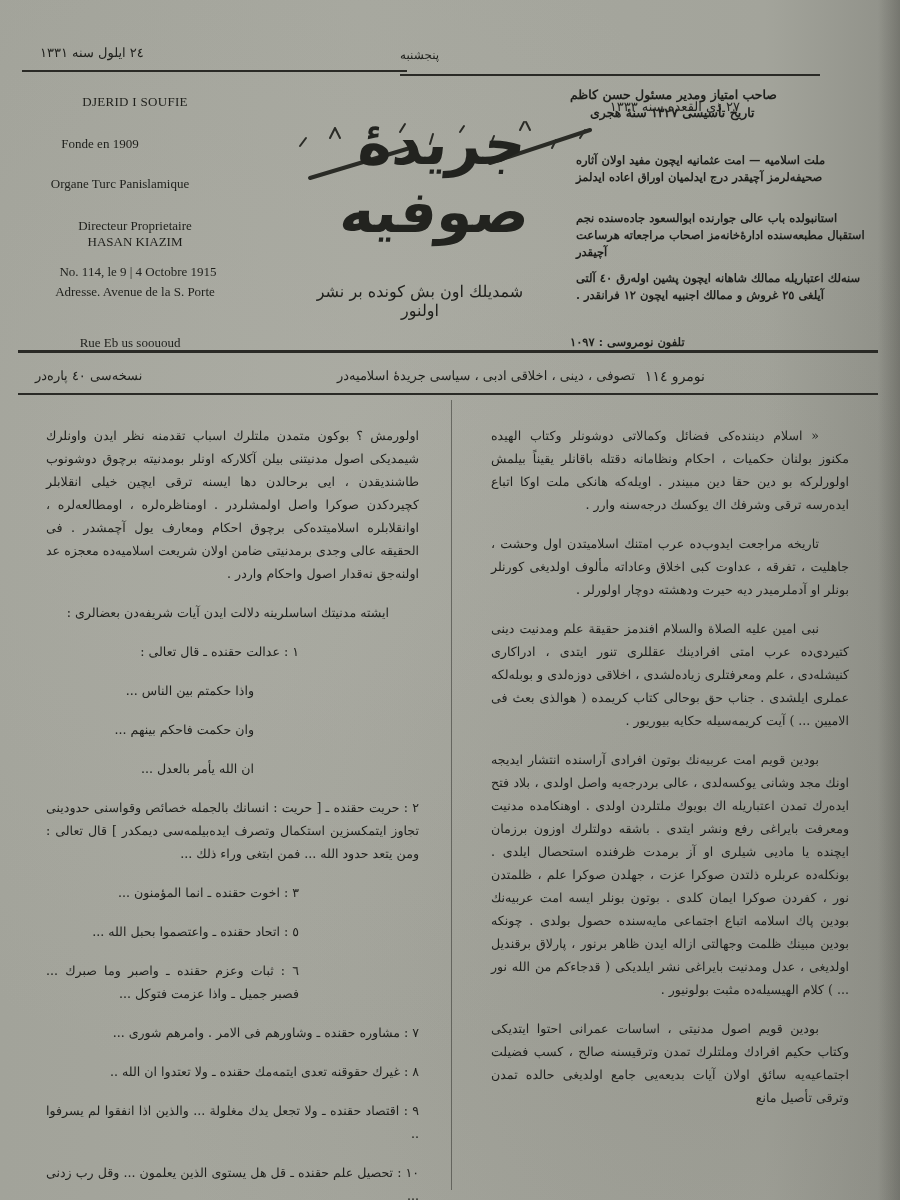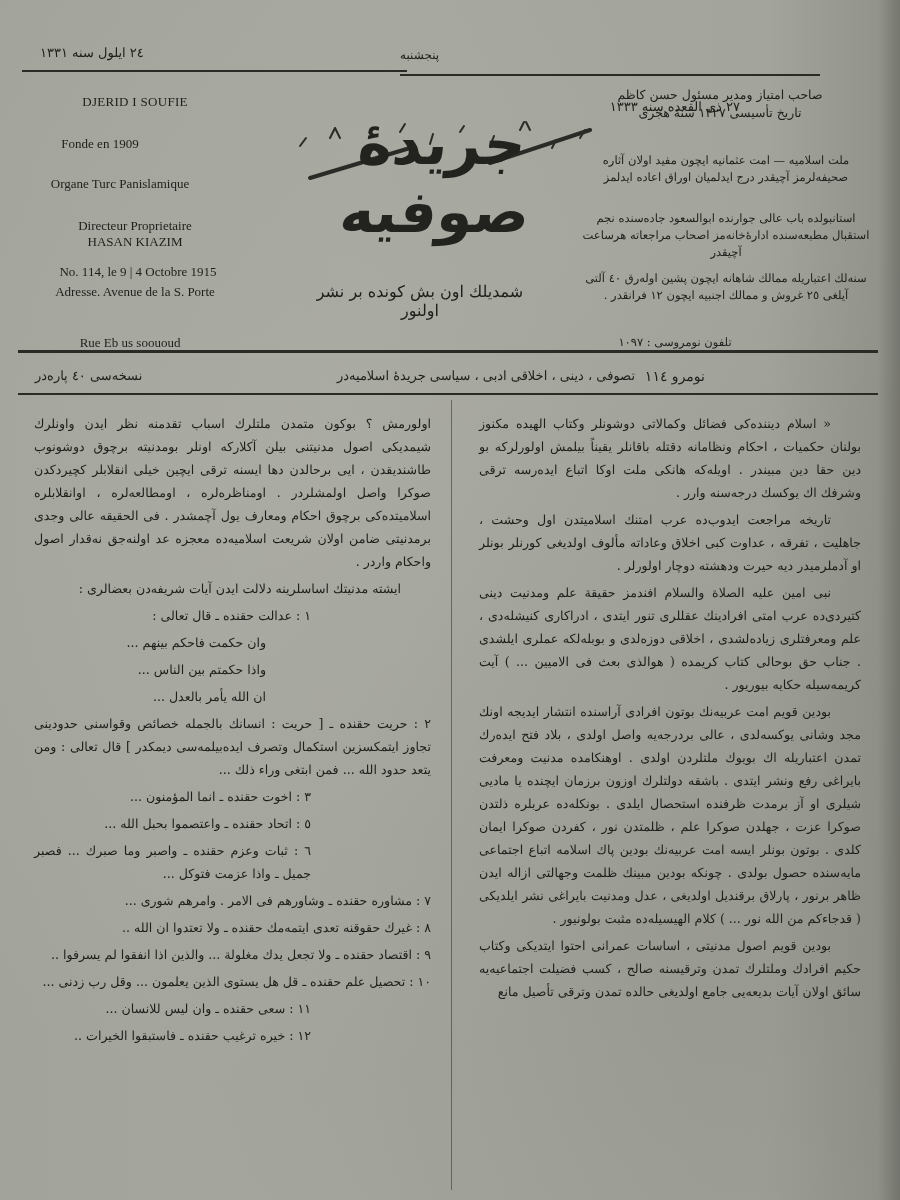--- a/index.html
+++ b/index.html
@@ -46,41 +46,41 @@
   .masthead {
     left: 270px; top: 110px; width: 340px; height: 110px;
     font-size: 58px; font-weight: bold; text-align: center;
     font-family: "DejaVu Sans", sans-serif; color: #22231f;
     letter-spacing: -2px; transform: skewX(-6deg);
   }
   .mast-flourish { left: 290px; top: 118px; width: 310px; height: 70px; }
   .subtitle { left: 300px; top: 282px; width: 240px; font-size: 16px; text-align: center; }
 
   
-  .info { right: 30px; font-size: 11.5px; text-align: center; width: 300px; line-height: 17px; }
+  .info { right: 30px; font-size: 11.5px; text-align: left; width: 300px; line-height: 17px; font-weight: bold; }
   .info-owner { top: 86px; font-size: 12.5px; }
   .info-founded { top: 104px; font-size: 12.5px; width: 260px; right: 50px; }
   .info-p1 { top: 152px; width: 300px; right: 24px; }
   .info-p2 { top: 210px; width: 300px; right: 24px; }
   .info-p3 { top: 270px; width: 300px; right: 24px; }
   .info-phone { top: 334px; width: 210px; right: 120px; }
 
   .rule.mid { left: 18px; top: 350px; width: 860px; height: 3px; }
   .rule.mid2 { left: 18px; top: 393px; width: 860px; height: 2px; }
 
   
   .bar-right { right: 195px; top: 368px; font-size: 14px; }
   .bar-mid { left: 305px; top: 368px; width: 330px; font-size: 13px; }
   .bar-left { left: 35px; top: 368px; font-size: 13px; }
 
   .col-rule { position: absolute; left: 451px; top: 400px; width: 1px; height: 790px; background: rgba(40,40,36,0.5); }
 
   
   .col { position: absolute; top: 408px; width: 405px; font-size: 12.6px; line-height: 23px; text-align: justify; }
-  .col p { margin: 4px; }
+  .col p { margin: 16px; }
   .col-left { left: 30px; }
   .col-right { left: 475px; width: 390px; }
   .art-title { text-align: center; font-size: 14px; margin: 22px 0 10px 0; font-weight: bold; }
   .indent { text-indent: 30px; }
   .list-item { padding-right: 120px; }
   .list-sub { padding-right: 165px; }
   .list-cont { padding-right: 0; }
 </style>
 </head>
 <body>
@@ -145,22 +145,22 @@
     <p class="indent">تاريخه مراجعت ايدوب‌ده عرب امتنك اسلاميتدن اول وحشت ، جاهليت ، تفرقه ، عداوت كبی اخلاق وعاداته مألوف اولديغی كورنلر بونلر او آدملرميدر ديه حيرت ودهشته دوچار اولورلر .</p>
     <p class="indent">نبی امين عليه الصلاة والسلام افندمز حقيقة علم ومدنيت دينی كتيردی‌ده عرب امتی افرادينك عقللری تنور ايتدی ، ادراكاری كنيشله‌دی ، علم ومعرفتلری زياده‌لشدی ، اخلاقی دوزه‌لدی و بوبله‌لكه عملری ايلشدی . جناب حق بوحالی كتاب كريمده ( هوالذی بعث فی الاميين ... ) آيت كريمه‌سيله حكايه بيوريور .</p>
     <p class="indent">بودين قويم امت عربيه‌نك بوتون افرادی آراسنده انتشار ايديجه اونك مجد وشانی يوكسه‌لدی ، عالی بردرجه‌يه واصل اولدی ، بلاد فتح ايده‌رك تمدن اعتباريله اك بويوك ملتلردن اولدی . اوهنكامده مدنيت ومعرفت بايراغی رفع ونشر ايتدی . باشقه دولتلرك اوزون برزمان ايچنده يا ماديی شيلری او آز برمدت ظرفنده استحصال ايلدی . بونكله‌ده عربلره ذلتدن صوكرا عزت ، جهلدن صوكرا علم ، ظلمتدن نور ، كفردن صوكرا ايمان كلدی . بوتون بونلر ايسه امت عربيه‌نك بودين پاك اسلامه اتباع اجتماعی مايه‌سنده حصول بولدی . چونكه بودين مبينك ظلمت وجهالتی ازاله ايدن ظاهر برنور ، پارلاق برقنديل اولديغی ، عدل ومدنيت بايراغی نشر ايلديكی ( قدجاءكم من الله نور ... ) كلام الهيسيله‌ده مثبت بولونيور .</p>
     <p class="indent">بودين قويم اصول مدنيتی ، اساسات عمرانی احتوا ايتديكی وكتاب حكيم افرادك وملتلرك تمدن وترقيسنه صالح ، كسب فضيلت اجتماعيه‌يه سائق اولان آيات بديعه‌يی جامع اولديغی حالده تمدن وترقی تأصيل مانع</p>
   </div>
 
   <div class="col col-left rtl">
     <p>اولورمش ؟ بوكون متمدن ملتلرك اسباب تقدمنه نظر ايدن واونلرك شيمديكی اصول مدنيتنی بيلن آكلارکه اونلر بومدنيته برچوق دوشونوب طاشنديقدن ، ايی برحالدن دها ايسنه ترقی ايچين خيلی انقلابلر كچيردكدن صوكرا واصل اولمشلردر . اومناظره‌لره ، اومطالعه‌لره ، اوانقلابلره اسلاميتده‌كی برچوق احكام ومعارف يول آچمشدر . فی الحقيقه عالی وجدی برمدنيتی ضامن اولان شريعت اسلاميه‌ده معجزه عد اولنه‌جق نه‌قدار اصول واحكام واردر .</p>
     <p class="indent">ايشته مدنيتك اساسلرينه دلالت ايدن آيات شريفه‌دن بعضالری :</p>
     <p class="list-item">١ : عدالت حقنده ـ قال تعالى :</p>
+    <p class="list-sub">واذا حكمتم بين الناس ...</p>
     <p class="list-sub">وان حكمت فاحكم بينهم ...</p>
-    <p class="list-sub">واذا حكمتم بين الناس ...</p>
     <p class="list-sub">ان الله يأمر بالعدل ...</p>
     <p class="list-item list-cont">٢ : حريت حقنده ـ [ حريت : انسانك بالجمله خصائص وقواسنی حدودينی تجاوز ايتمكسزين استكمال وتصرف ايده‌بيلمه‌سی ديمكدر ] قال تعالى : ومن يتعد حدود الله ... فمن ابتغى وراء ذلك ...</p>
     <p class="list-item">٣ : اخوت حقنده ـ انما المؤمنون ...</p>
     <p class="list-item">٥ : اتحاد حقنده ـ واعتصموا بحبل الله ...</p>
     <p class="list-item">٦ : ثبات وعزم حقنده ـ واصبر وما صبرك ... فصبر جميل ـ واذا عزمت فتوكل ...</p>
     <p class="list-item list-cont">٧ : مشاوره حقنده ـ وشاورهم فی الامر . وامرهم شورى ...</p>
     <p class="list-item list-cont">٨ : غيرك حقوقنه تعدی ايتمه‌مك حقنده ـ ولا تعتدوا ان الله ..</p>
     <p class="list-item list-cont">٩ : اقتصاد حقنده ـ ولا تجعل يدك مغلولة ... والذين اذا انفقوا لم يسرفوا ..</p>
     <p class="list-item list-cont">١٠ : تحصيل علم حقنده ـ قل هل يستوی الذين يعلمون ... وقل رب زدنی ...</p>
     <p class="list-item">١١ : سعی حقنده ـ وان ليس للانسان ...</p>

